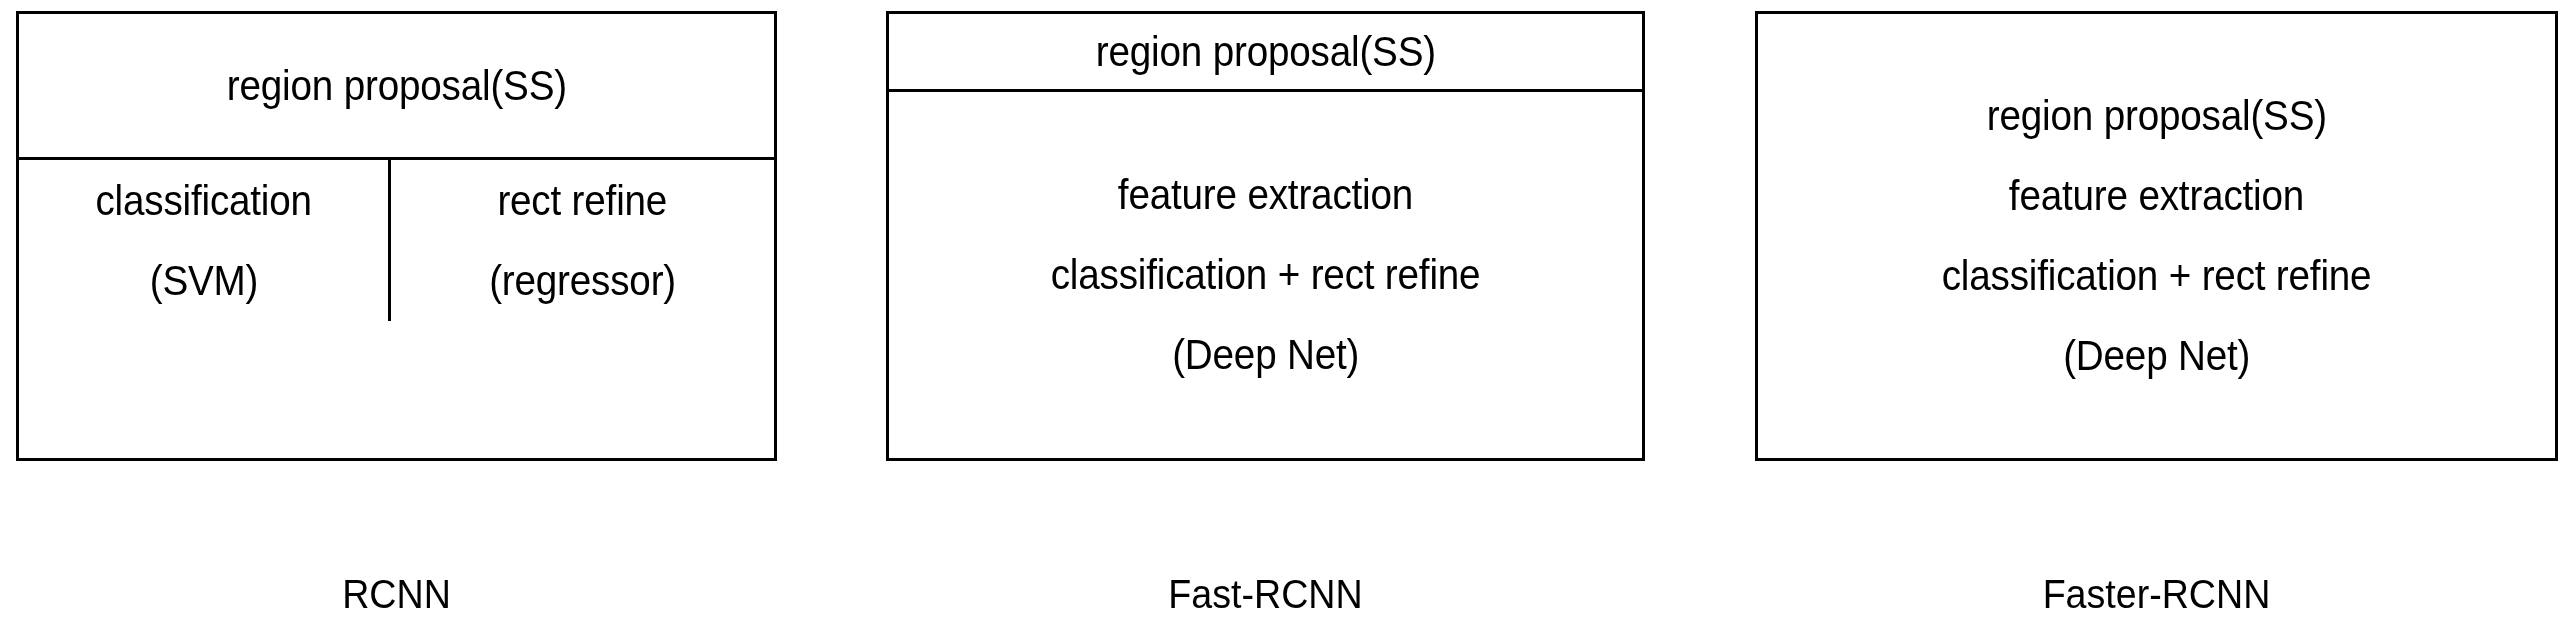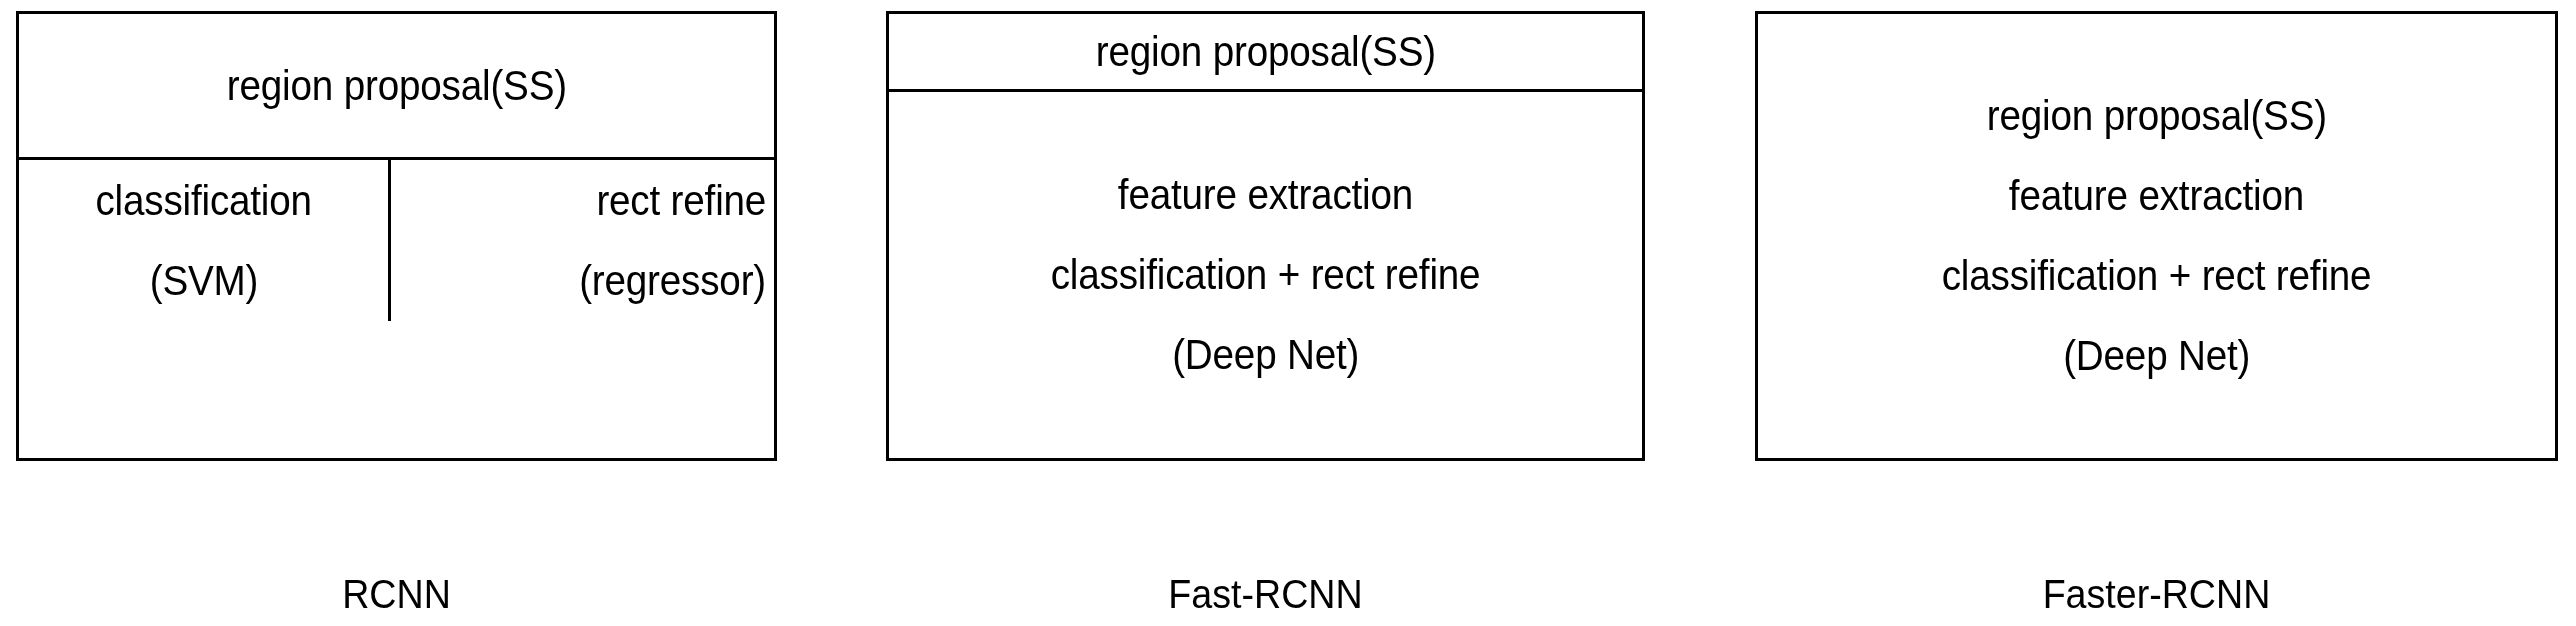--- a/index.html
+++ b/index.html
@@ -47,21 +47,20 @@
     box-sizing: border-box;
     display: flex;
     flex-direction: row;
   }
   .cell-row > .cell {
     flex: 1 1 0;
   }
   .cell-row > .cell + .cell {
     border-top: 0;
     border-left: 3.7px solid #000000;
-    align-items: flex-end;
   }
 
   .line {
     display: block;
     font-size: 42px;
     line-height: 1.00;
     letter-spacing: -0.2px;
     white-space: nowrap;
     transform: scaleX(0.92);
     transform-origin: center;

